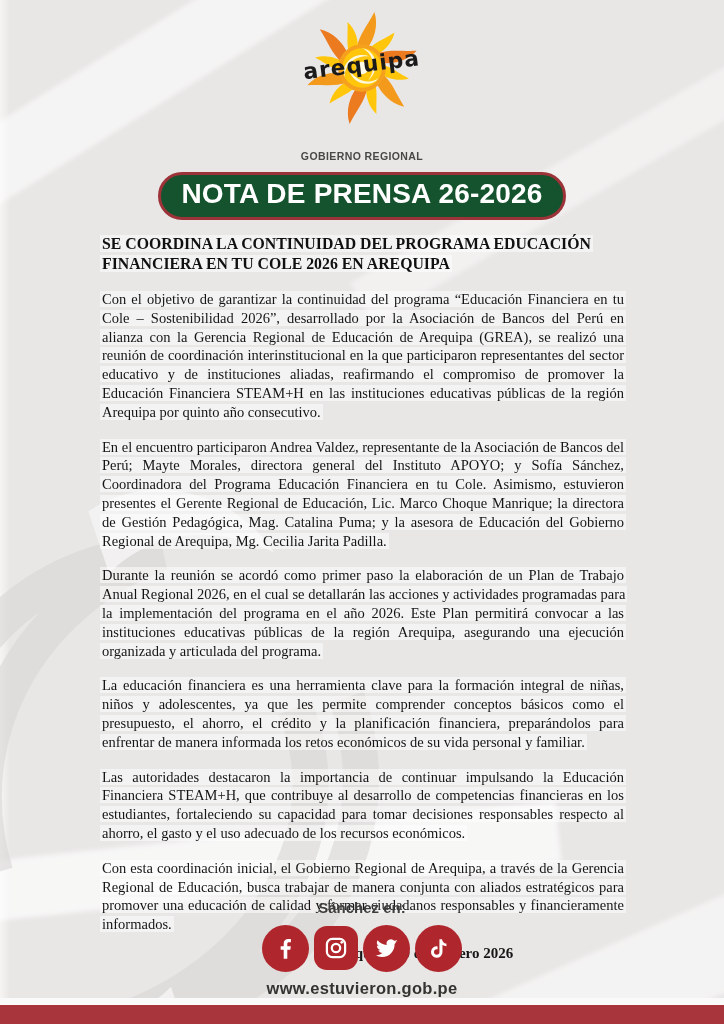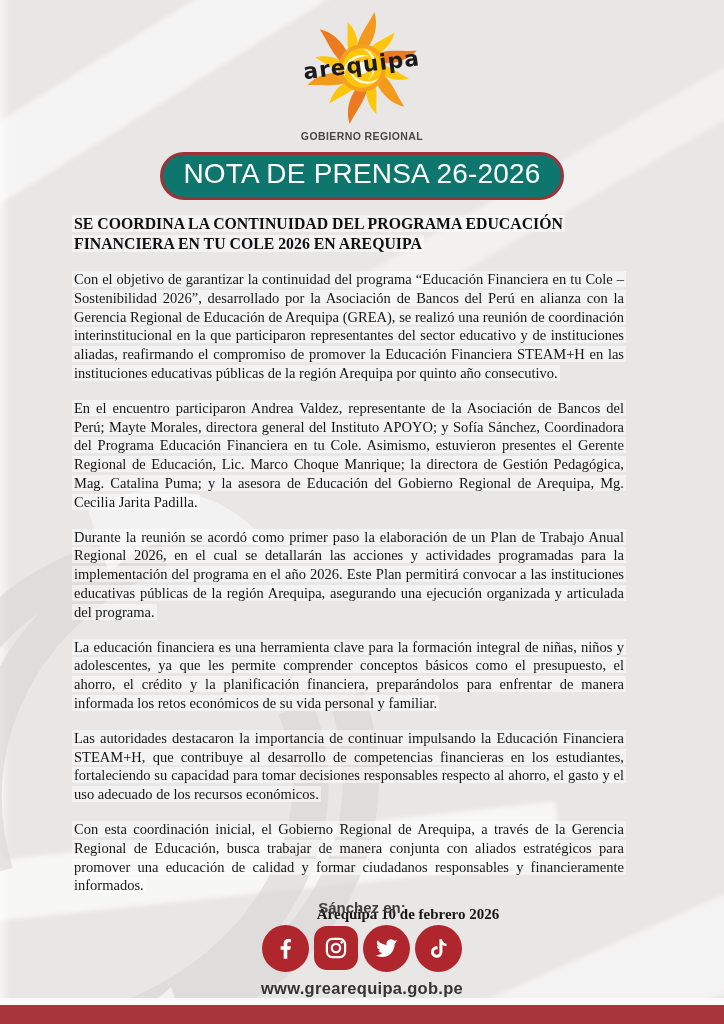--- a/index.html
+++ b/index.html
@@ -17,32 +17,32 @@
   .streak1{width:520px;height:70px;left:-120px;top:40px;transform:rotate(-32deg);}
   .streak2{width:560px;height:46px;right:-160px;top:140px;transform:rotate(-30deg);background:rgba(255,255,255,.4);}
   .streak3{width:640px;height:60px;left:-80px;top:835px;transform:rotate(-6deg);background:rgba(255,255,255,.65);}
   .streak4{width:420px;height:90px;right:-140px;top:930px;transform:rotate(-24deg);background:rgba(255,255,255,.5);}
   .ghost-sun{left:-170px;top:470px;width:620px;height:620px;opacity:.6;}
 
   .page{position:relative;z-index:1;width:100%;height:100%;}
 
   
   .logo-wrap{padding-top:10px;text-align:center;}
-  .org{line-height:13px;text-align:center;font-weight:bold;color:#474745;letter-spacing:.4px;}
+  .org{line-height:13px;text-align:center;font-weight:bold;color:#474745;letter-spacing:.4px;margin-top:20px;}
   .org1{font-size:10.5px;}
   .org2{font-size:11px;}
   .banner{
     margin:9px auto 0;width:fit-content;
-    background:#0f766e;border:3px solid #9c3339;border-radius:27px;
-    color:#ffffff;font-weight:normal;font-size:28px;letter-spacing:.2px;
+    background:#14532d;border:3px solid #9c3339;border-radius:27px;
+    color:#ffffff;font-weight:bold;font-size:28px;letter-spacing:.2px;
     padding:3px 20px 7px;white-space:nowrap;
   }
 
   
-  .content{padding:14px 98px 0 72px;font-family:"Liberation Serif",serif;color:#151515;}
+  .content{padding:14px 98px 0 100px;font-family:"Liberation Serif",serif;color:#151515;}
   .headline{font-weight:bold;font-size:15.8px;line-height:20px;margin:0 0 9px;color:#101010;}
   .content p{margin:16px 0 11px;font-size:14.5px;line-height:18.8px;text-align:justify;}
   .hl{background:rgba(255,255,255,.52);-webkit-box-decoration-break:clone;box-decoration-break:clone;padding:0 2px;}
   .dateline{margin:2px 0 0;font-weight:bold;font-size:15px;text-align:center;padding-left:118px;}
 
   
   .footer{position:absolute;left:0;right:0;bottom:26px;text-align:center;z-index:1;}
   .follow{font-weight:bold;font-size:15px;color:#3d3d3b;margin-bottom:8px;}
   .icons{display:flex;justify-content:center;align-items:center;gap:5px;height:48px;}
   .icon{width:47px;height:47px;display:flex;align-items:center;justify-content:center;cursor:pointer;}
@@ -134,18 +134,18 @@
         <svg width="27" height="27" viewBox="0 0 24 24" fill="#ffffff">
           <path d="M22 5.8c-.7.3-1.5.5-2.3.6.8-.5 1.4-1.3 1.7-2.2-.8.5-1.6.8-2.5 1a3.9 3.9 0 0 0-6.7 3.6A11.1 11.1 0 0 1 4.1 4.7a3.9 3.9 0 0 0 1.2 5.2c-.6 0-1.2-.2-1.8-.5v.1c0 1.9 1.3 3.4 3.1 3.8-.6.2-1.2.2-1.8.1.5 1.6 2 2.7 3.7 2.7A7.9 7.9 0 0 1 2 17.8a11.1 11.1 0 0 0 6 1.8c7.2 0 11.2-6 11.2-11.2v-.5c.8-.6 1.5-1.3 2-2.1z"></path>
         </svg>
       </div>
       <div class="icon round" style="background:#b0262d">
         <svg width="25" height="25" viewBox="0 0 24 24" fill="#ffffff">
           <path d="M16.6 5.8A4.8 4.8 0 0 1 15.4 3h-2.5v12.4a2.6 2.6 0 1 1-2.6-2.6c.3 0 .5 0 .8.1V10a5.5 5.5 0 1 0 4.7 5.4V8.7a7.3 7.3 0 0 0 3.8 1.1V7.3c-1.2 0-2.3-.5-3-1.5z"></path>
         </svg>
       </div>
     </div>
-    <div class="website">www.grearequipa.gob.pe</div>
+    <div class="website">www.estuvieron.gob.pe</div>
   </div>
 
   <div class="white-strip"></div>
   <div class="red-bar" style="background:#a8353b"></div>
 </div>
 
 </body></html>

